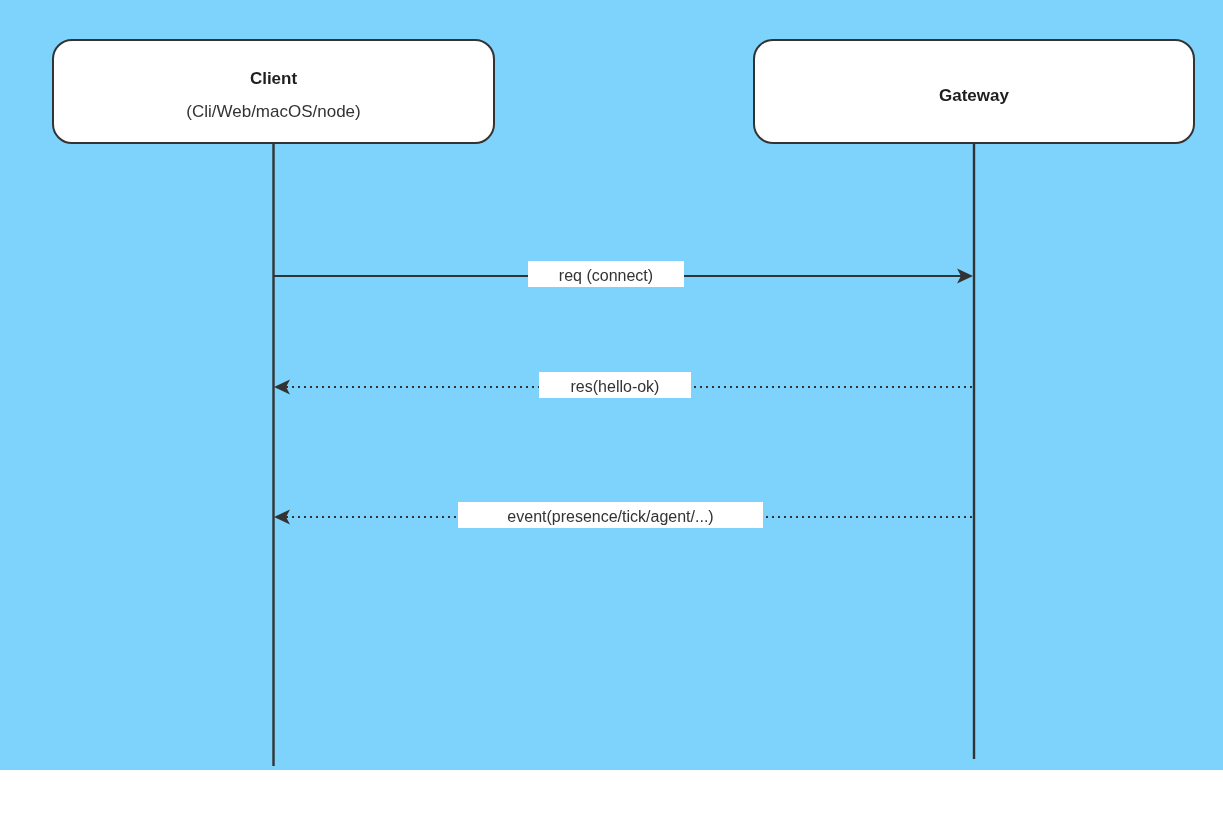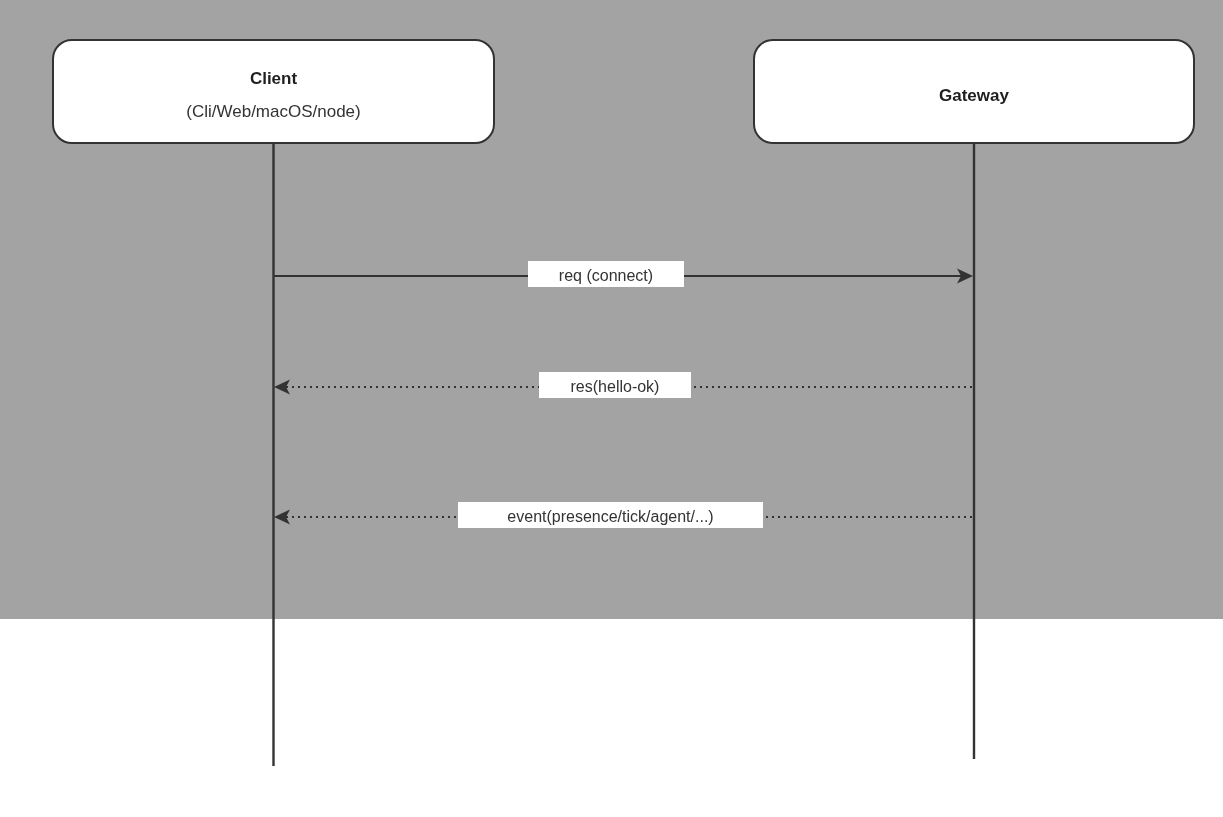--- a/index.html
+++ b/index.html
@@ -9,22 +9,22 @@
   }
   body {
     font-family: "Liberation Sans", "DejaVu Sans", sans-serif;
     width: 1223px;
     height: 817px;
     overflow: hidden;
   }
   #diagram-root {
     position: relative;
     width: 1223px;
-    height: 619px;
-    background: #a3a3a3;
+    height: 770px;
+    background: #7dd3fc;
   }
   svg.seq-canvas {
     position: absolute;
     top: 0;
     left: 0;
     width: 1223px;
     height: 817px;
     display: block;
   }
   .actor-box {

